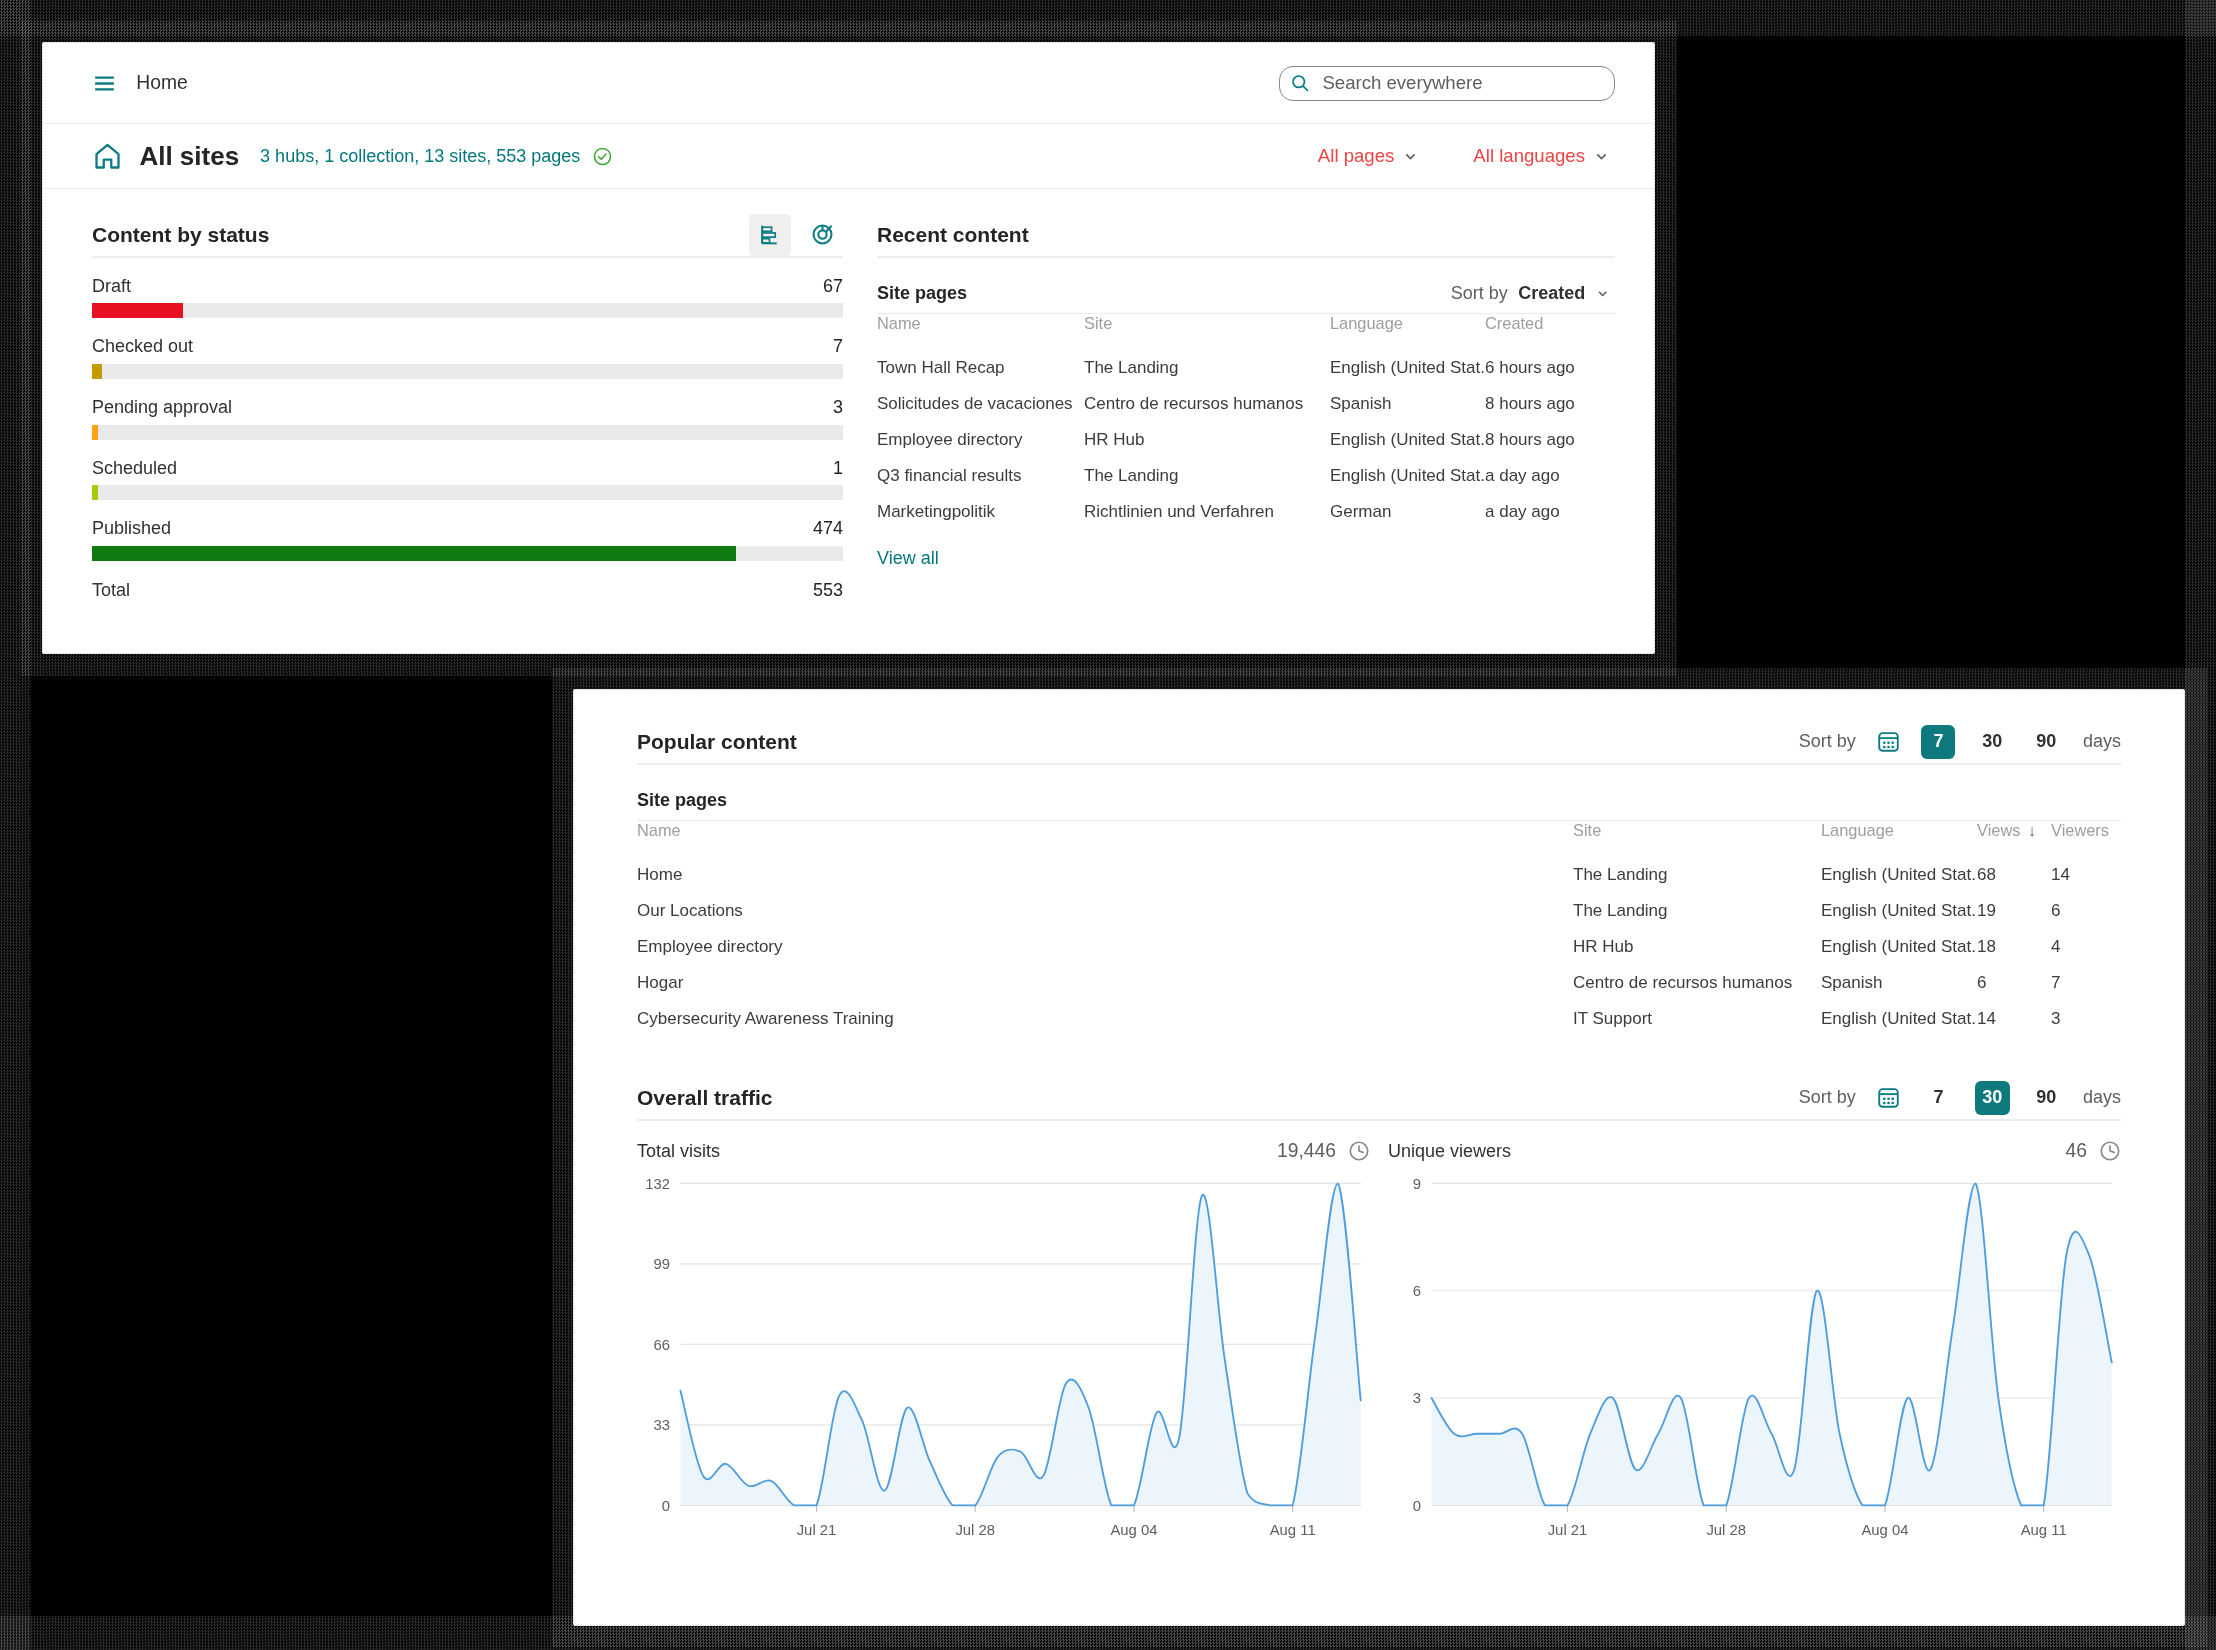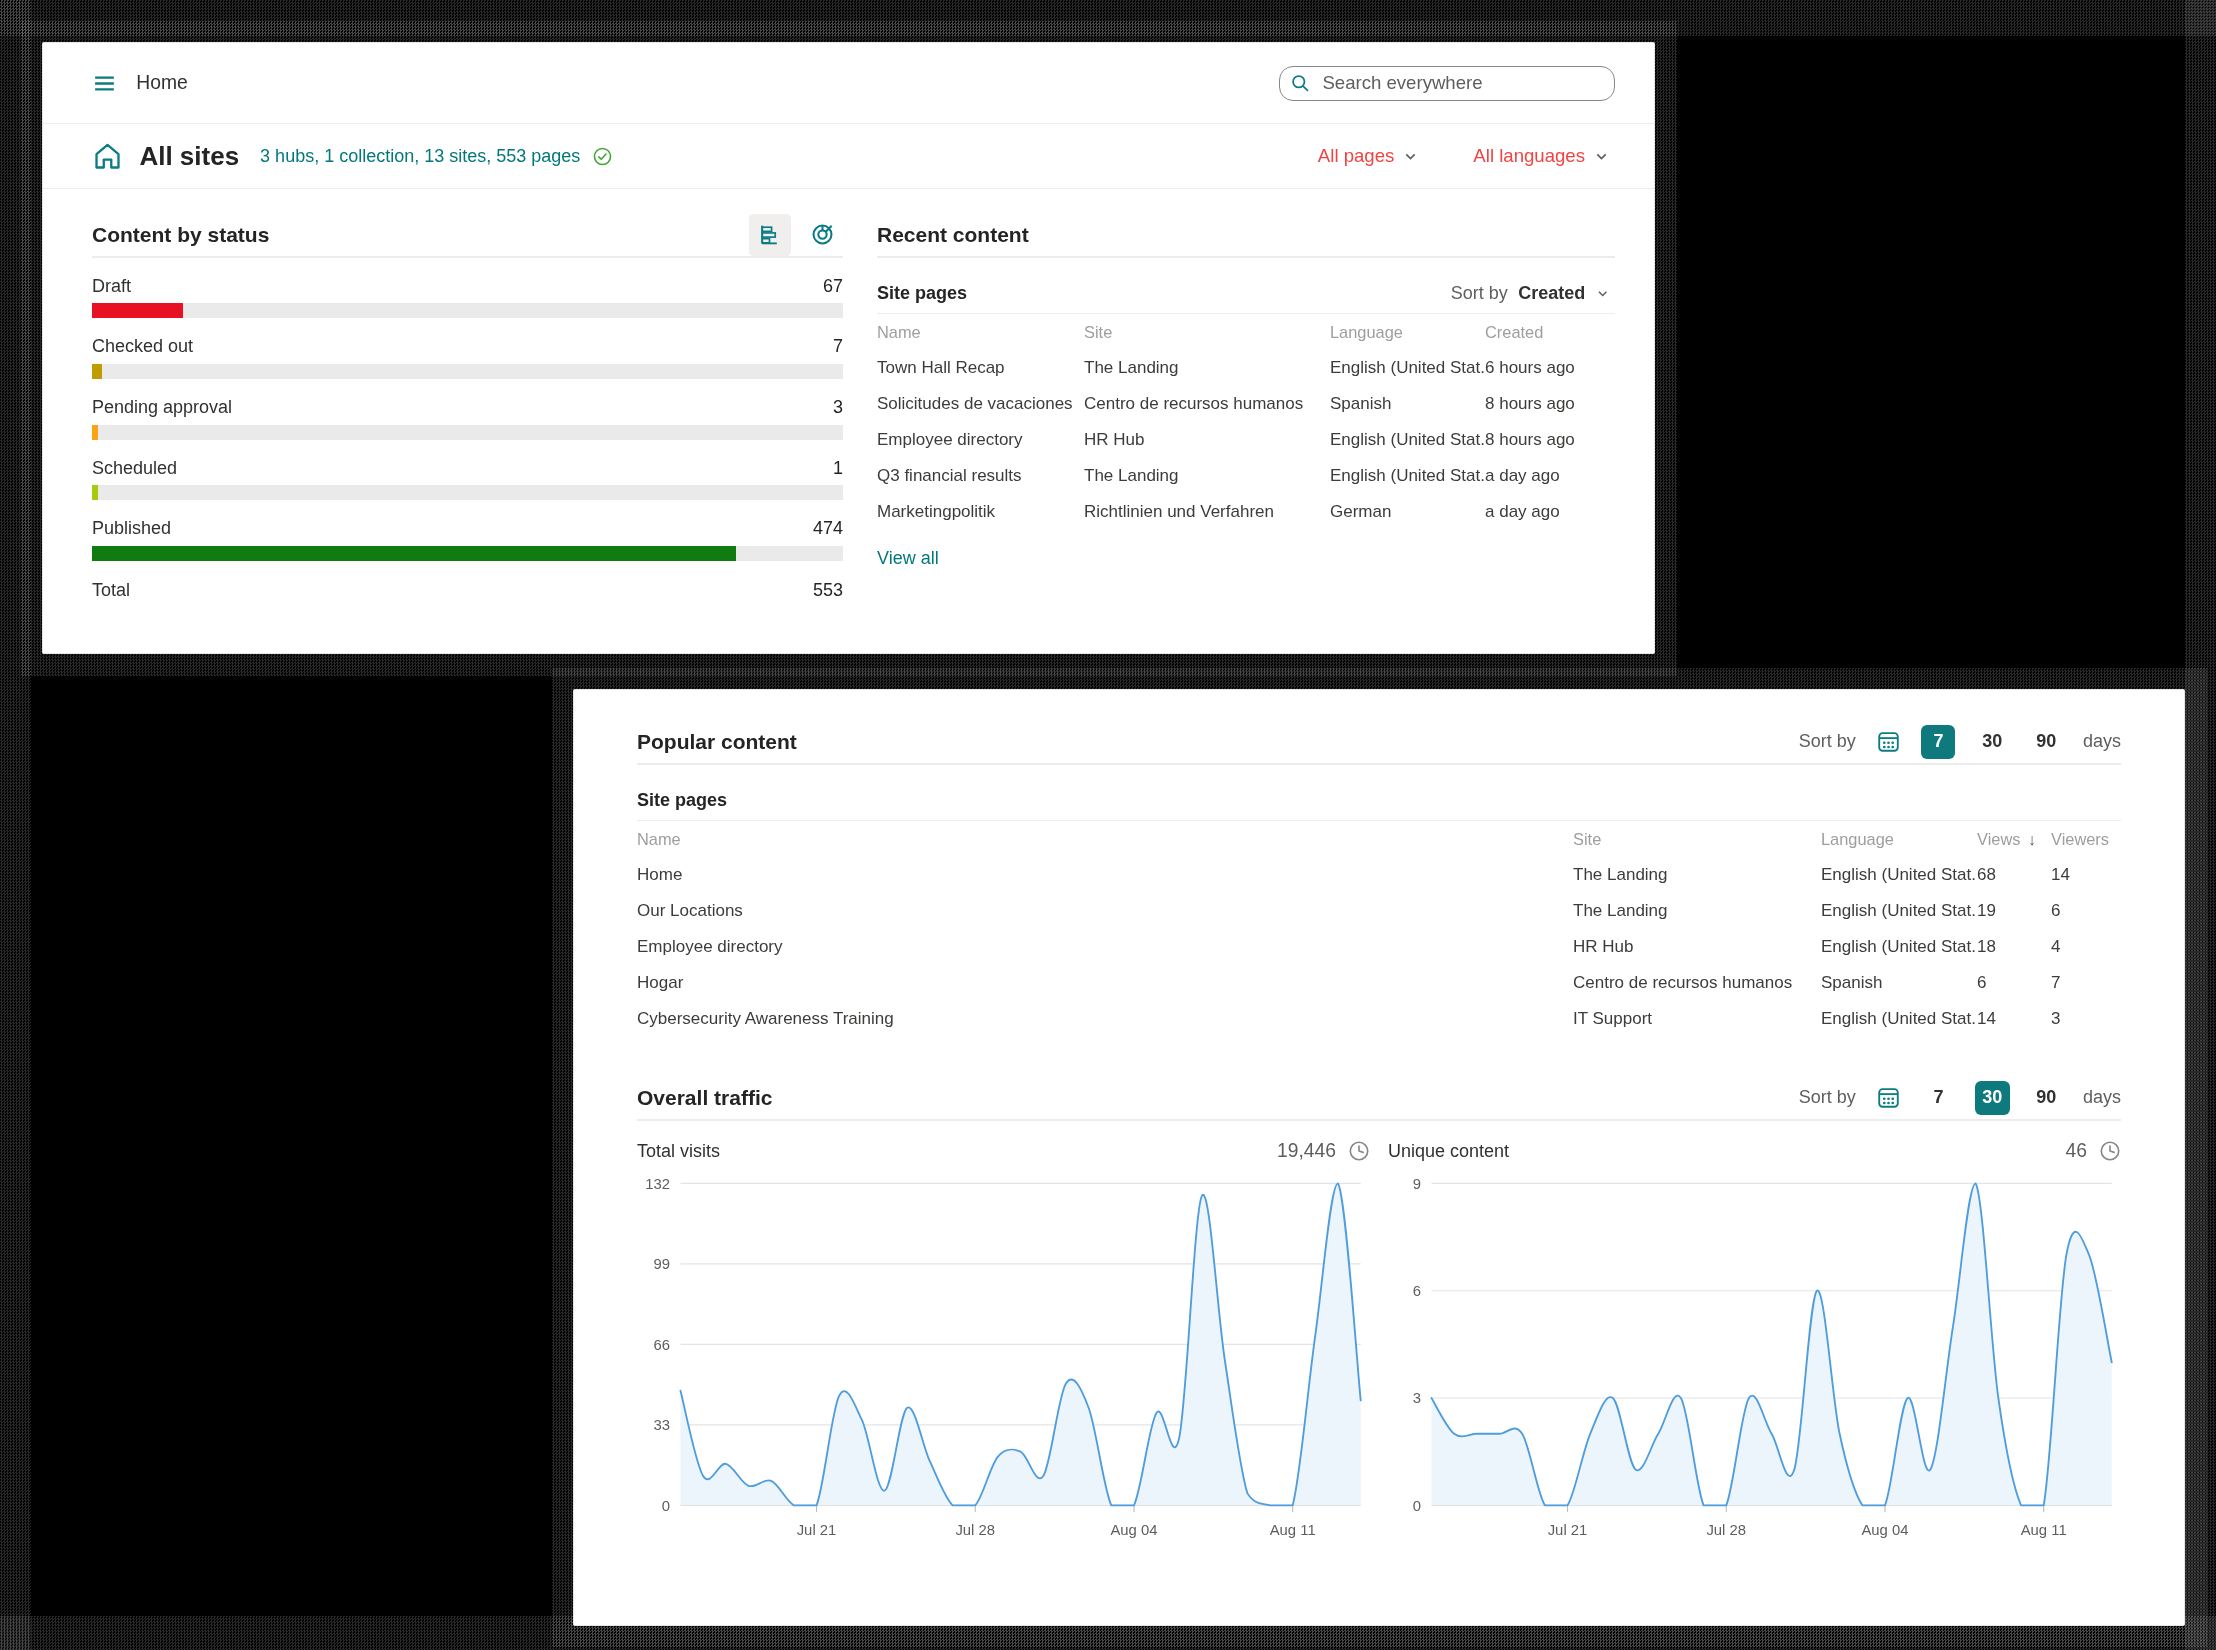--- a/index.html
+++ b/index.html
@@ -39,21 +39,21 @@
   .bar-fill{height:100%;}
   .total-row{margin-top:19.3px;display:flex;justify-content:space-between;font-size:18px;color:#323130;}
   
   .group-row{margin-top:16.4px;height:39px;display:flex;align-items:center;justify-content:space-between;}
   .group-label{font-size:18px;font-weight:600;color:#252423;}
   .sort-created{display:flex;align-items:center;gap:10.4px;background:none;border:none;font-family:inherit;cursor:pointer;}
   .sort-created .sl{font-size:18px;color:#605e5c;}
   .sort-created .sv{font-size:18px;font-weight:600;color:#323130;}
   .grid-recent{display:grid;grid-template-columns:207px 246px 155px 1fr;}
   .grid-popular{display:grid;grid-template-columns:936px 248px 156px 74px 1fr;}
-  .th{font-size:16.4px;color:#a09e9c;height:36px;display:flex;align-items:center;gap:7.4px;
+  .th{font-size:16.4px;color:#a09e9c;height:36px;display:flex;gap:7.4px;
       white-space:nowrap;overflow:hidden;}
   .td{font-size:17px;color:#3d3c3a;height:36px;display:flex;align-items:center;
       white-space:nowrap;overflow:hidden;padding-right:6px;}
   .view-all{margin-top:18px;font-size:18px;color:#03787c;display:inline-block;cursor:pointer;}
   
   #bottom-panel{left:573px;top:689px;width:1612px;height:937px;padding:0 63px;}
   .bp-head{margin-top:30px;height:43px;display:flex;align-items:center;justify-content:space-between;}
   .daypicker{display:flex;align-items:center;gap:19.3px;}
   .daypicker .dp-label{font-size:18px;color:#605e5c;}
   .chip{min-width:34px;height:34px;border:none;border-radius:6px;background:transparent;
@@ -405,21 +405,21 @@
             <line x1="668" y1="447" x2="668" y2="456" stroke="#bdbdbd" stroke-width="1.5"></line>
             <text x="668" y="487" text-anchor="middle" class="tick">Aug 04</text>
             <line x1="881.5" y1="447" x2="881.5" y2="456" stroke="#bdbdbd" stroke-width="1.5"></line>
             <text x="881.5" y="487" text-anchor="middle" class="tick">Aug 11</text>
             <path d="M 58.0 292.8 C 63.1 312.0, 78.3 391.2, 88.5 407.6 C 98.7 424.0, 108.8 389.0, 119.0 391.2 C 129.2 393.4, 139.3 416.9, 149.5 420.8 C 159.7 424.6, 169.8 409.8, 180.0 414.2 C 190.2 418.6, 200.3 441.5, 210.5 447.0 C 220.7 447.0, 230.8 447.0, 241.0 447.0 C 251.2 422.4, 261.3 318.5, 271.5 299.4 C 281.7 280.3, 291.8 310.9, 302.0 332.2 C 312.2 353.5, 322.3 430.1, 332.5 427.3 C 342.7 424.6, 352.8 322.3, 363.0 315.8 C 373.2 309.2, 383.3 366.1, 393.5 388.0 C 403.7 409.8, 413.8 437.2, 424.0 447.0 C 434.2 447.0, 444.3 447.0, 454.5 447.0 C 464.7 436.1, 474.8 393.4, 485.0 381.4 C 495.2 369.4, 505.3 370.5, 515.5 374.8 C 525.7 379.2, 535.8 422.9, 546.0 407.6 C 556.2 392.3, 566.3 298.3, 576.5 283.0 C 586.7 267.7, 596.8 288.5, 607.0 315.8 C 617.2 343.1, 627.3 425.1, 637.5 447.0 C 647.7 447.0, 657.8 447.0, 668.0 447.0 C 678.2 426.2, 688.3 337.7, 698.5 322.3 C 708.7 307.0, 718.8 403.8, 729.0 355.2 C 739.2 306.5, 749.3 47.9, 759.5 30.4 C 769.7 14.0, 779.8 183.5, 790.0 250.2 C 800.2 316.9, 810.3 397.8, 820.5 430.6 C 830.7 447.0, 840.8 444.3, 851.0 447.0 C 861.2 447.0, 871.3 447.0, 881.5 447.0 C 891.7 408.7, 901.8 289.5, 912.0 217.4 C 922.2 145.2, 932.3 14.0, 942.5 14.0 C 952.7 28.8, 967.9 257.3, 973.0 305.9 L 973.0 447 L 58.0 447 Z" fill="#ecf4fc"></path>
             <path d="M 58.0 292.8 C 63.1 312.0, 78.3 391.2, 88.5 407.6 C 98.7 424.0, 108.8 389.0, 119.0 391.2 C 129.2 393.4, 139.3 416.9, 149.5 420.8 C 159.7 424.6, 169.8 409.8, 180.0 414.2 C 190.2 418.6, 200.3 441.5, 210.5 447.0 C 220.7 447.0, 230.8 447.0, 241.0 447.0 C 251.2 422.4, 261.3 318.5, 271.5 299.4 C 281.7 280.3, 291.8 310.9, 302.0 332.2 C 312.2 353.5, 322.3 430.1, 332.5 427.3 C 342.7 424.6, 352.8 322.3, 363.0 315.8 C 373.2 309.2, 383.3 366.1, 393.5 388.0 C 403.7 409.8, 413.8 437.2, 424.0 447.0 C 434.2 447.0, 444.3 447.0, 454.5 447.0 C 464.7 436.1, 474.8 393.4, 485.0 381.4 C 495.2 369.4, 505.3 370.5, 515.5 374.8 C 525.7 379.2, 535.8 422.9, 546.0 407.6 C 556.2 392.3, 566.3 298.3, 576.5 283.0 C 586.7 267.7, 596.8 288.5, 607.0 315.8 C 617.2 343.1, 627.3 425.1, 637.5 447.0 C 647.7 447.0, 657.8 447.0, 668.0 447.0 C 678.2 426.2, 688.3 337.7, 698.5 322.3 C 708.7 307.0, 718.8 403.8, 729.0 355.2 C 739.2 306.5, 749.3 47.9, 759.5 30.4 C 769.7 14.0, 779.8 183.5, 790.0 250.2 C 800.2 316.9, 810.3 397.8, 820.5 430.6 C 830.7 447.0, 840.8 444.3, 851.0 447.0 C 861.2 447.0, 871.3 447.0, 881.5 447.0 C 891.7 408.7, 901.8 289.5, 912.0 217.4 C 922.2 145.2, 932.3 14.0, 942.5 14.0 C 952.7 28.8, 967.9 257.3, 973.0 305.9" fill="none" stroke="#4f9ddd" stroke-width="2.5" stroke-linejoin="round" stroke-linecap="round"></path>
           </svg>
       </div>
       <div class="chart-block">
         <div class="chart-label-row">
-          <span class="chart-name">Unique content</span>
+          <span class="chart-name">Unique viewers</span>
           <span class="chart-total">46</span>
           <span class="chart-clock">
             <svg width="22" height="22" viewBox="0 0 24 24">
                 <circle cx="12" cy="12" r="9.5" stroke="#8a8886" stroke-width="1.8" fill="none"></circle>
                 <path d="M12 6.5V12l4.5 1.5" stroke="#8a8886" stroke-width="1.8" fill="none" stroke-linecap="round"></path>
               </svg>
           </span>
         </div>
         <svg id="chart-1" width="733" height="368" viewBox="0 0 985 495">
             <line x1="58" y1="447" x2="973" y2="447" stroke="#cfcfcf" stroke-width="1.5"></line>

